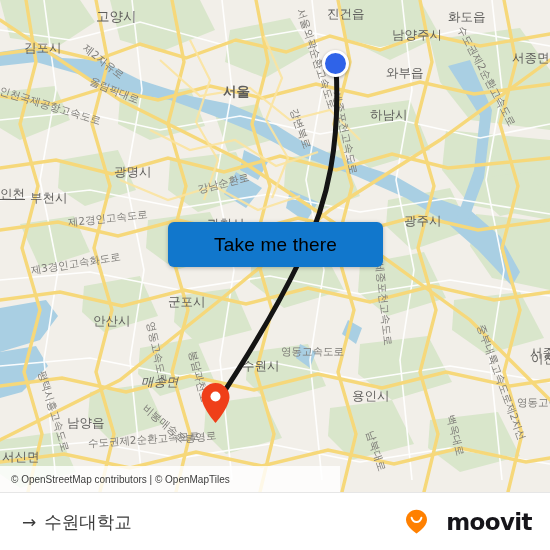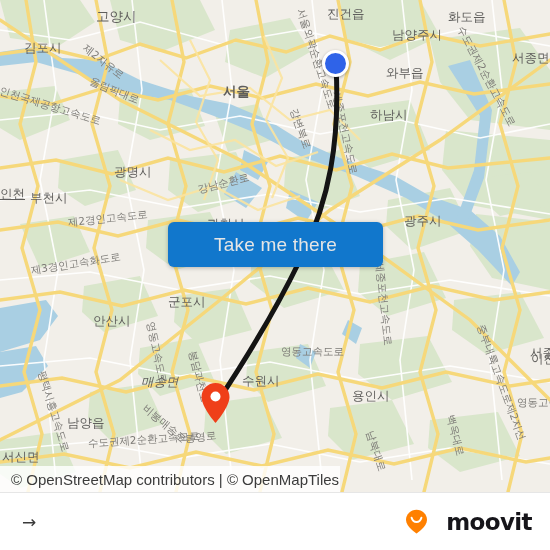--- a/index.html
+++ b/index.html
@@ -47,41 +47,41 @@
   #dest-marker{
     position:absolute;left:200px;top:382px;width:31px;height:42px;
   }
 
   
   #take-me-there{
     position:absolute;left:168px;top:222px;width:215px;height:45px;
     background:#1177cc;
     border-radius:6px;
     border:none;
-    color:#e5e5e5;
+    color:#000000;
     font-size:19px;
     font-family:"Liberation Sans","DejaVu Sans",sans-serif;
     letter-spacing:.2px;
     cursor:pointer;
     box-shadow:0 1px 4px rgba(0,0,0,.25);
     display:flex;align-items:center;justify-content:center;
     padding:0;
   }
 
   
   #attribution{
     position:absolute;left:0;top:466px;height:26px;
     background:rgba(255,255,255,.82);
     display:flex;align-items:center;
     padding:0 0 0 11px;
     box-sizing:border-box;
     width:340px;
   }
   #attribution-text{
-    font-size:15px;color:#3c3c3c;white-space:nowrap;
+    font-size:10px;color:#3c3c3c;white-space:nowrap;
     font-family:"Liberation Sans","DejaVu Sans",sans-serif;
   }
 
   
   #footer{
     position:absolute;left:0;top:492px;width:550px;height:58px;
     background:#ffffff;
     border-top:1px solid #e6e6e6;
     display:flex;align-items:center;
     box-sizing:border-box;
@@ -238,21 +238,21 @@
         <div class="lbl city" style="left: 168px; top: 272px; margin-top: 22px;">군포시</div>
         <div class="lbl city" style="left: 93px; top: 313px;">안산시</div>
         <div class="lbl road" style="left: 150px; top: 315px; transform: rotate(78deg);">영동고속도로</div>
         <div class="lbl city" style="left: 141px; top: 374px; font-style: italic;">매송면</div>
         <div class="lbl road" style="left: 41px; top: 364px; transform: rotate(73deg);">평택시흥고속도로</div>
         <div class="lbl road" style="left: 144px; top: 400px; transform: rotate(40deg);">비봉매송로</div>
         <div class="lbl city" style="left: 67px; top: 415px;">남양읍</div>
         <div class="lbl road" style="left: 88px; top: 437px; transform: rotate(-4deg);">수도권제2순환고속도로</div>
         <div class="lbl city" style="left: 2px; top: 449px;">서신면</div>
         <div class="lbl road" style="left: 192px; top: 344px; transform: rotate(76deg);">봉담과천로</div>
-        <div class="lbl city" style="left: 242px; top: 373px;">수원시</div>
+        <div class="lbl city" style="left: 242px; top: 358px;">수원시</div>
         <div class="lbl road" style="left: 281px; top: 345px;">영동고속도로</div>
         <div class="lbl road" style="left: 185px; top: 432px; transform: rotate(-6deg);">봉영로</div>
         <div class="lbl city" style="left: 352px; top: 388px; text-align: right;">용인시</div>
         <div class="lbl road" style="left: 480px; top: 318px; transform: rotate(70deg);">중부내륙고속도로제2지선</div>
         <div class="lbl road" style="left: 517px; top: 396px;">영동고속도로</div>
         <div class="lbl road" style="left: 369px; top: 424px; transform: rotate(72deg);">남북대로</div>
         <div class="lbl road" style="left: 450px; top: 408px; transform: rotate(76deg);">백옥대로</div>
         <div class="lbl city" style="left: 531px; top: 351px;">이천시</div>
         <div class="lbl city" style="left: 530px; top: 345px;">서종면</div>
       </div>
@@ -273,20 +273,21 @@
     <button id="take-me-there">Take me there</button>
 
     <div id="attribution">
       <span id="attribution-text">© OpenStreetMap contributors | © OpenMapTiles</span>
     </div>
   </div>
 
   <div id="footer">
     <div id="route-title">
       <span id="route-arrow">→</span>
+      <span>수원대학교</span>
     </div>
 
     <div id="moovit-logo">
       <svg width="23" height="25" viewBox="0 0 23 25">
         <path d="M11.5,0.8 C5.7,0.8 1,5.3 1,10.9 C1,17.8 11.5,24.4 11.5,24.4 C11.5,24.4 22,17.8 22,10.9 C22,5.3 17.3,0.8 11.5,0.8 Z" fill="#ff8000"></path>
         <path d="M6.6,8.8 C6.6,8.8 7.9,13.1 11.5,13.1 C15.1,13.1 16.4,8.8 16.4,8.8" stroke="#ffffff" stroke-width="2" fill="none" stroke-linecap="round"></path>
       </svg>
       <span id="moovit-wordmark">moovit</span>
     </div>
   </div>

